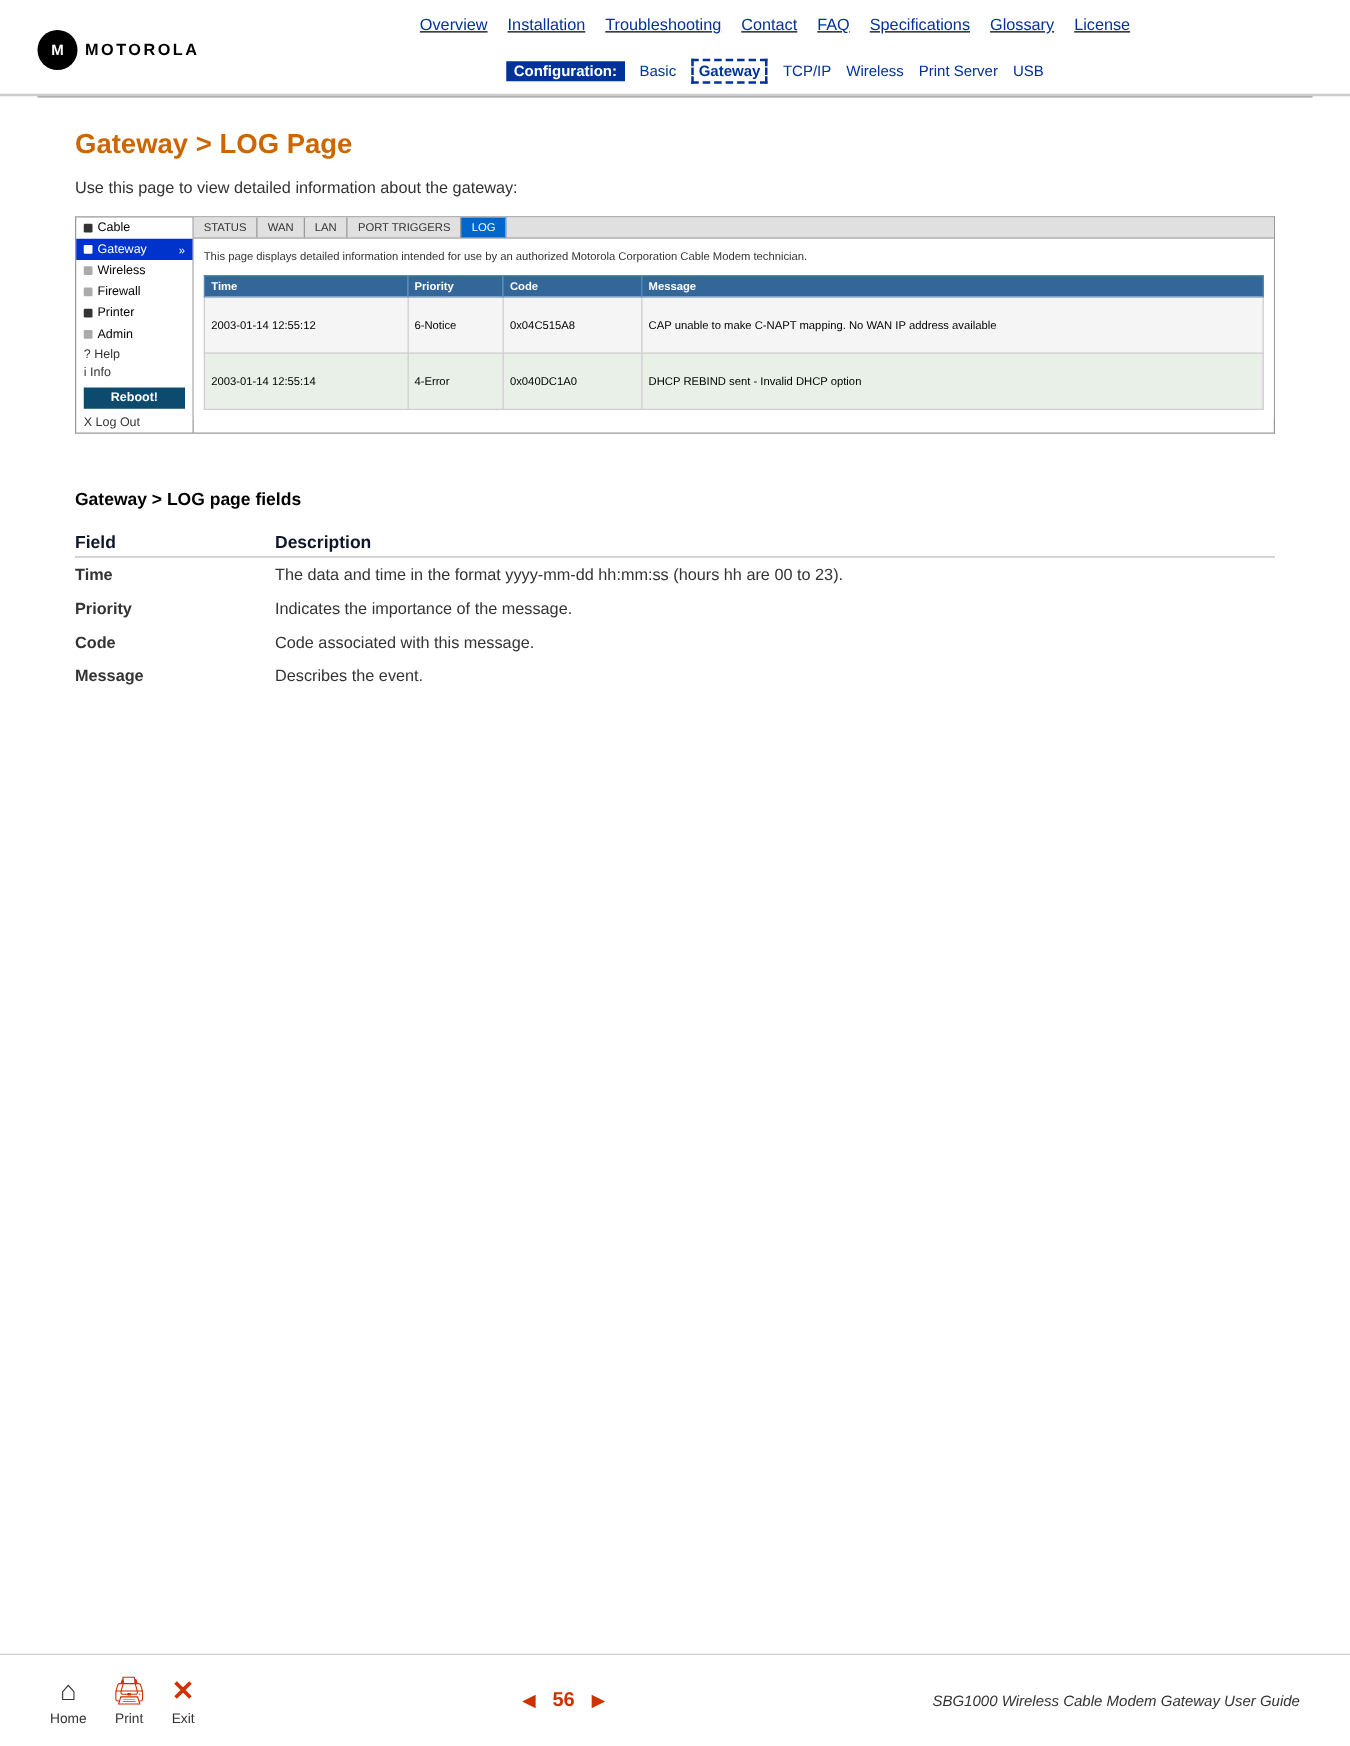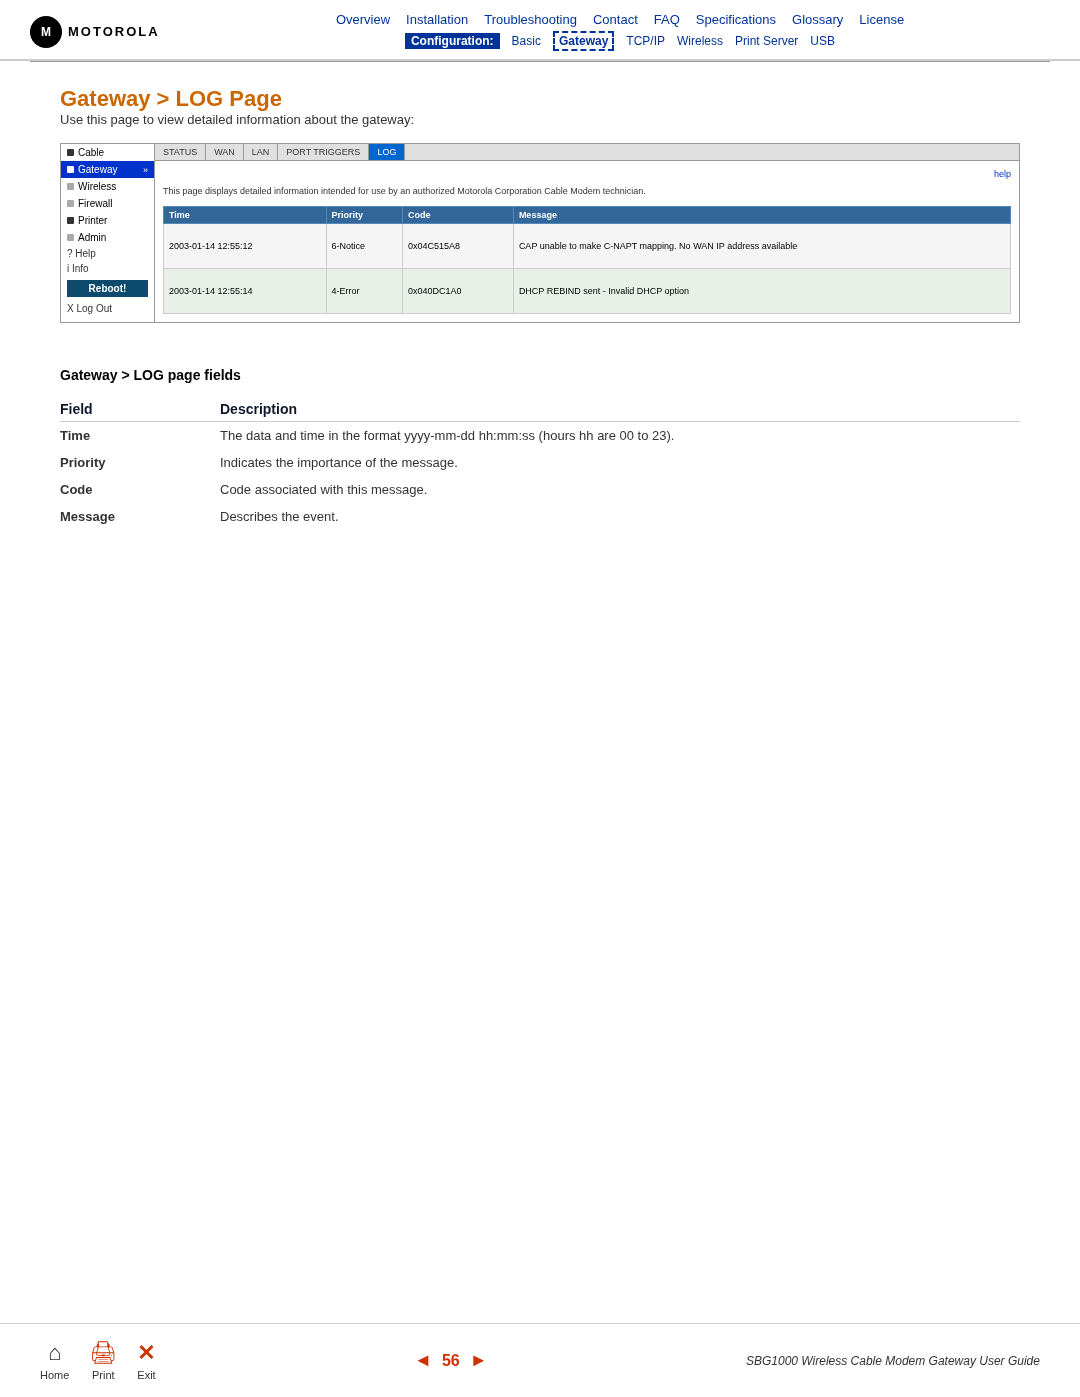--- a/index.html
+++ b/index.html
@@ -50,21 +50,22 @@
     }
     .nav-area {
       display: flex;
       flex-direction: column;
       align-items: center;
       flex: 1;
     }
     .top-nav {
       display: flex;
       gap: 16px;
-      margin-bottom: 4px;
+      margin-bottom: 20px;
+      text-decoration: underline;
     }
     .top-nav a {
       color: #003399;
       text-decoration: none;
       font-size: 13px;
       font-weight: normal;
     }
     .sub-nav {
       display: flex;
       gap: 12px;
@@ -97,20 +98,21 @@
 
     
     .main-content {
       padding: 24px 60px 40px 60px;
     }
 
     .page-title {
       color: #cc6600;
       font-size: 22px;
       font-weight: bold;
+      margin-bottom: 14px;
     }
 
     .page-description {
       font-size: 13px;
       color: #333;
       margin-bottom: 16px;
     }
 
     
     .screenshot-container {
@@ -428,21 +430,20 @@
 
     <div class="panel-mockup">
       <div class="panel-tabs">
         <div class="panel-tab">STATUS</div>
         <div class="panel-tab">WAN</div>
         <div class="panel-tab">LAN</div>
         <div class="panel-tab">PORT TRIGGERS</div>
         <div class="panel-tab active">LOG</div>
       </div>
       <div class="panel-body">
-        <div class="help-link">help</div>
         <div class="panel-info-text">This page displays detailed information intended for use by an authorized Motorola Corporation Cable Modem technician.</div>
         <table class="log-table">
           <thead>
             <tr>
               <th>Time</th>
               <th>Priority</th>
               <th>Code</th>
               <th>Message</th>
             </tr>
           </thead>

